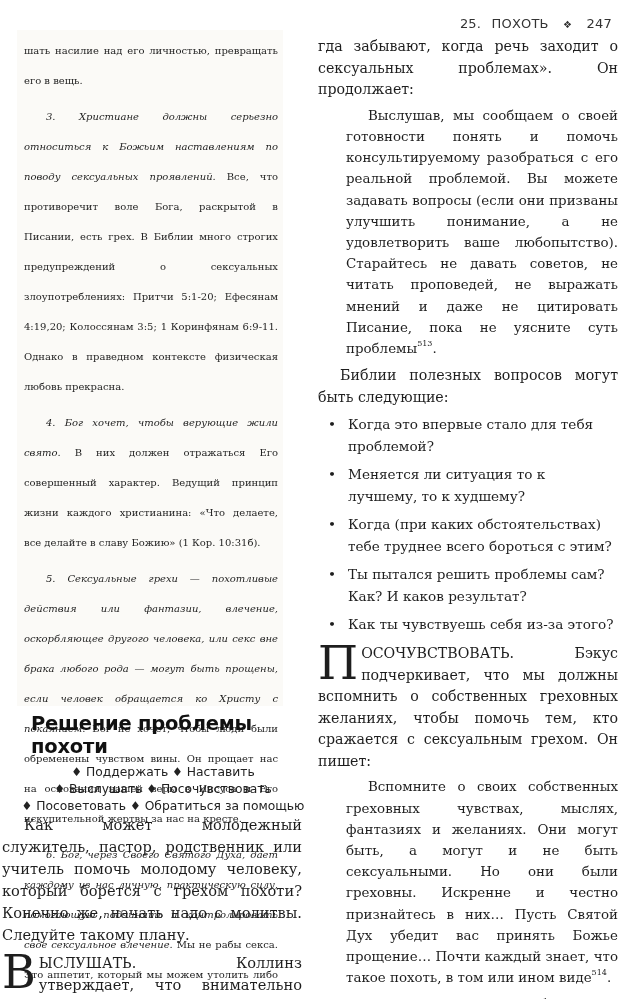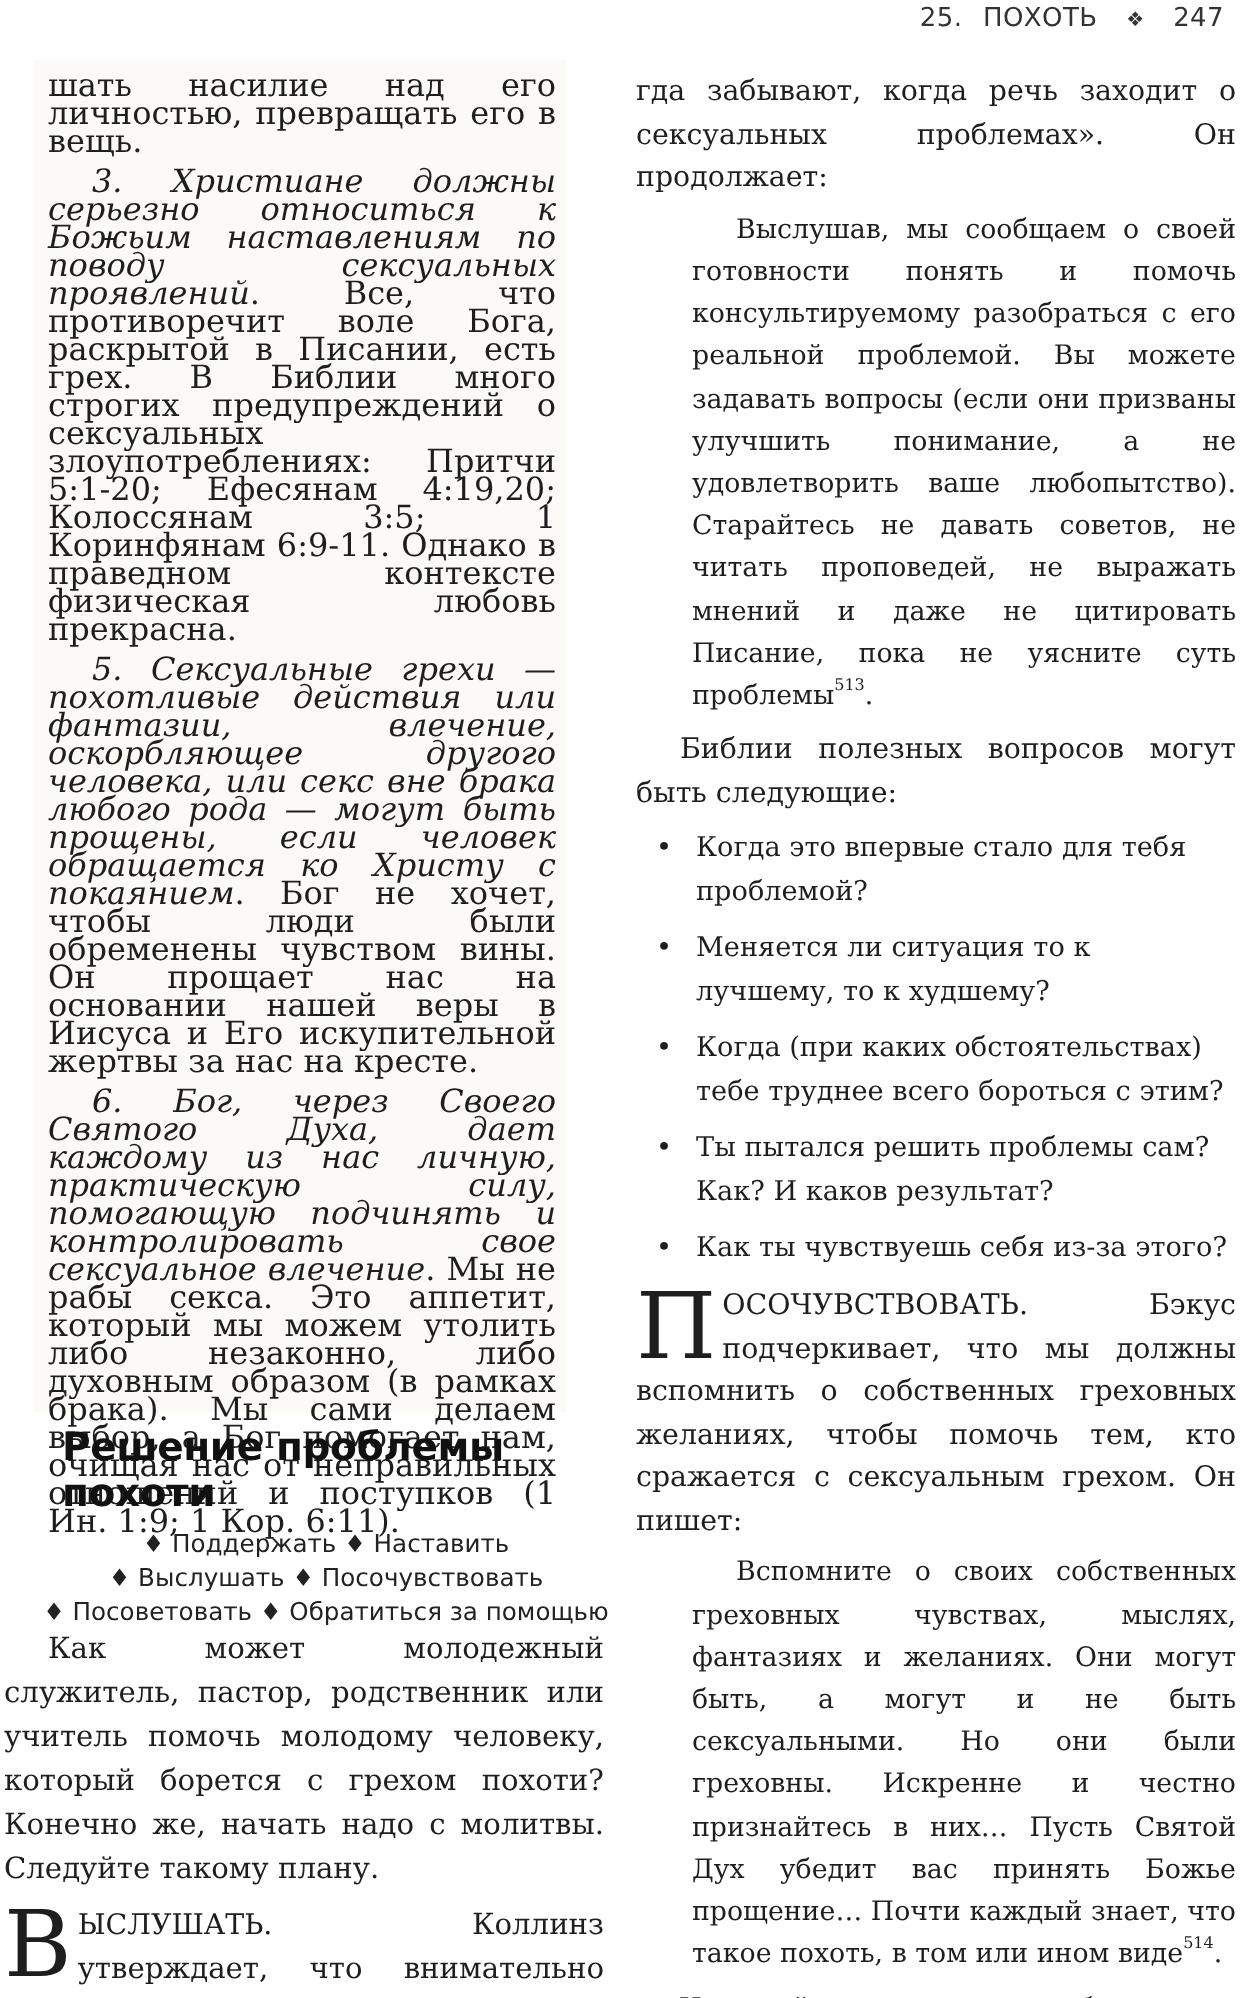--- a/index.html
+++ b/index.html
@@ -1,35 +1,35 @@
 <!DOCTYPE html>
 <html><head>
 <meta charset="utf-8">
 <style>
   html, body { margin: 0; padding: 0; background: #ffffff; }
   body { width: 620px; height: 999px; position: relative; overflow: hidden; color: #1e1e1e;
          font-family: "DejaVu Serif", "Liberation Serif", serif; }
-  .header { position: absolute; top: 2px; right: 8px; font-family: "DejaVu Sans", sans-serif;
+  .header { position: absolute; top: 16px; right: 8px; font-family: "DejaVu Sans", sans-serif;
             font-size: 13px; color: #333; letter-spacing: 0.2px; }
   .header span { margin-left: 6px; }
   .header .diamond { font-size: 10px; margin-left: 10px; margin-right: 4px; }
 
   .shade { position: absolute; left: 17px; top: 30px; width: 266px; height: 676px; background: #fbfaf7; }
 
   .col { position: absolute; top: 36px; }
   .col-left { left: 24px; width: 254px; }
   .col-right { left: 318px; width: 300px; }
 
   p { margin: 0; text-align: justify; font-size: 14.2px; line-height: 21.6px; hyphens: manual; }
   .indent { text-indent: 22px; }
   .gap { margin-top: 6px; }
   i { font-style: italic; }
   sup { font-size: 8px; line-height: 0; vertical-align: 7px; }
 
-  .col-left p { font-size: 16px; line-height: 14px; }
+  .col-left p { font-size: 10px; line-height: 30px; }
 
   .quote { margin: 4px 0 6px 28px; }
   .quote p { font-size: 13.4px; line-height: 21.2px; }
 
   ul.qs { list-style: none; margin: 6px 0 0 0; padding: 0; }
   ul.qs li { position: relative; padding-left: 30px; font-size: 13.6px; line-height: 21.5px; margin-bottom: 7px; }
   ul.qs li::before { content: "•"; position: absolute; left: 10px; top: 0; }
 
   .dropcap-p { position: relative; }
   .dropcap { float: left; font-size: 46px; line-height: 36px; margin: 2px 3px 0 0; font-family: "DejaVu Serif", serif; }
@@ -51,20 +51,21 @@
   <span>ПОХОТЬ</span>
   <span class="diamond">❖</span>
   <span>247</span>
 </div>
 
 <div class="shade"></div>
 
 <div class="col col-left">
   <p>шать насилие над его личностью, превращать его в вещь.</p>
   <p class="indent gap"><i>3. Христиане должны серьезно относиться к Божьим наставлениям по поводу сексуальных проявлений</i><span>. Все, что противоречит воле Бога, раскрытой в Писании, есть грех. В Библии много строгих предупреждений о сексуальных злоупотреблениях: Притчи 5:1-20; Ефесянам 4:19,20; Колоссянам 3:5; 1 Коринфянам 6:9-11. Однако в праведном контексте физическая любовь прекрасна.</span></p>
+  <p class="indent gap"><i>4. Бог хочет, чтобы верующие жили свято</i><span>. В них должен отражаться Его совершенный характер. Ведущий принцип жизни каждого христианина: «Что делаете, все делайте в славу Божию» (1 Кор. 10:31б).</span></p>
   <p class="indent gap"><i>5. Сексуальные грехи — похотливые действия или фантазии, влечение, оскорбляющее другого человека, или секс вне брака любого рода — могут быть прощены, если человек обращается ко Христу с покаянием</i><span>. Бог не хочет, чтобы люди были обременены чувством вины. Он прощает нас на основании нашей веры в Иисуса и Его искупительной жертвы за нас на кресте.</span></p>
   <p class="indent gap"><i>6. Бог, через Своего Святого Духа, дает каждому из нас личную, практическую силу, помогающую подчинять и контролировать свое сексуальное влечение</i><span>. Мы не рабы секса. Это аппетит, который мы можем утолить либо незаконно, либо духовным образом (в рамках брака). Мы сами делаем выбор, а Бог помогает нам, очищая нас от неправильных отношений и поступков (1 Ин. 1:9; 1 Кор. 6:11)</span>.</p>
 </div>
 
 <div style="position:absolute; left:0; top:712px; width:300px;margin-left:13px;">
   <div class="section-head" style="margin:0 0 0 18px;">Решение проблемы похоти</div>
   <div class="steps">
     <div><span class="d">♦</span> <span>Поддержать</span> <span class="d">♦</span> <span>Наставить</span></div>
     <div><span class="d">♦</span> <span>Выслушать</span> <span class="d">♦</span> <span>Посочувствовать</span></div>
     <div><span class="d">♦</span> <span>Посоветовать</span> <span class="d">♦</span> <span>Обратиться за помощью</span></div>

